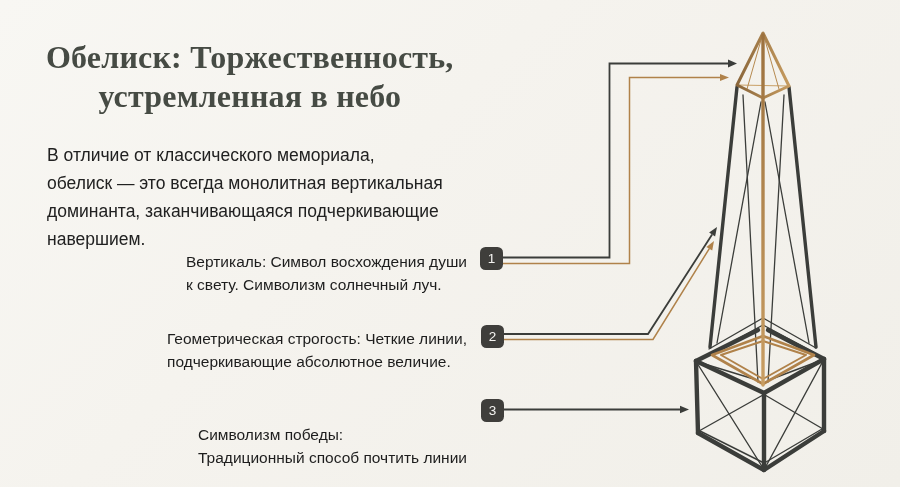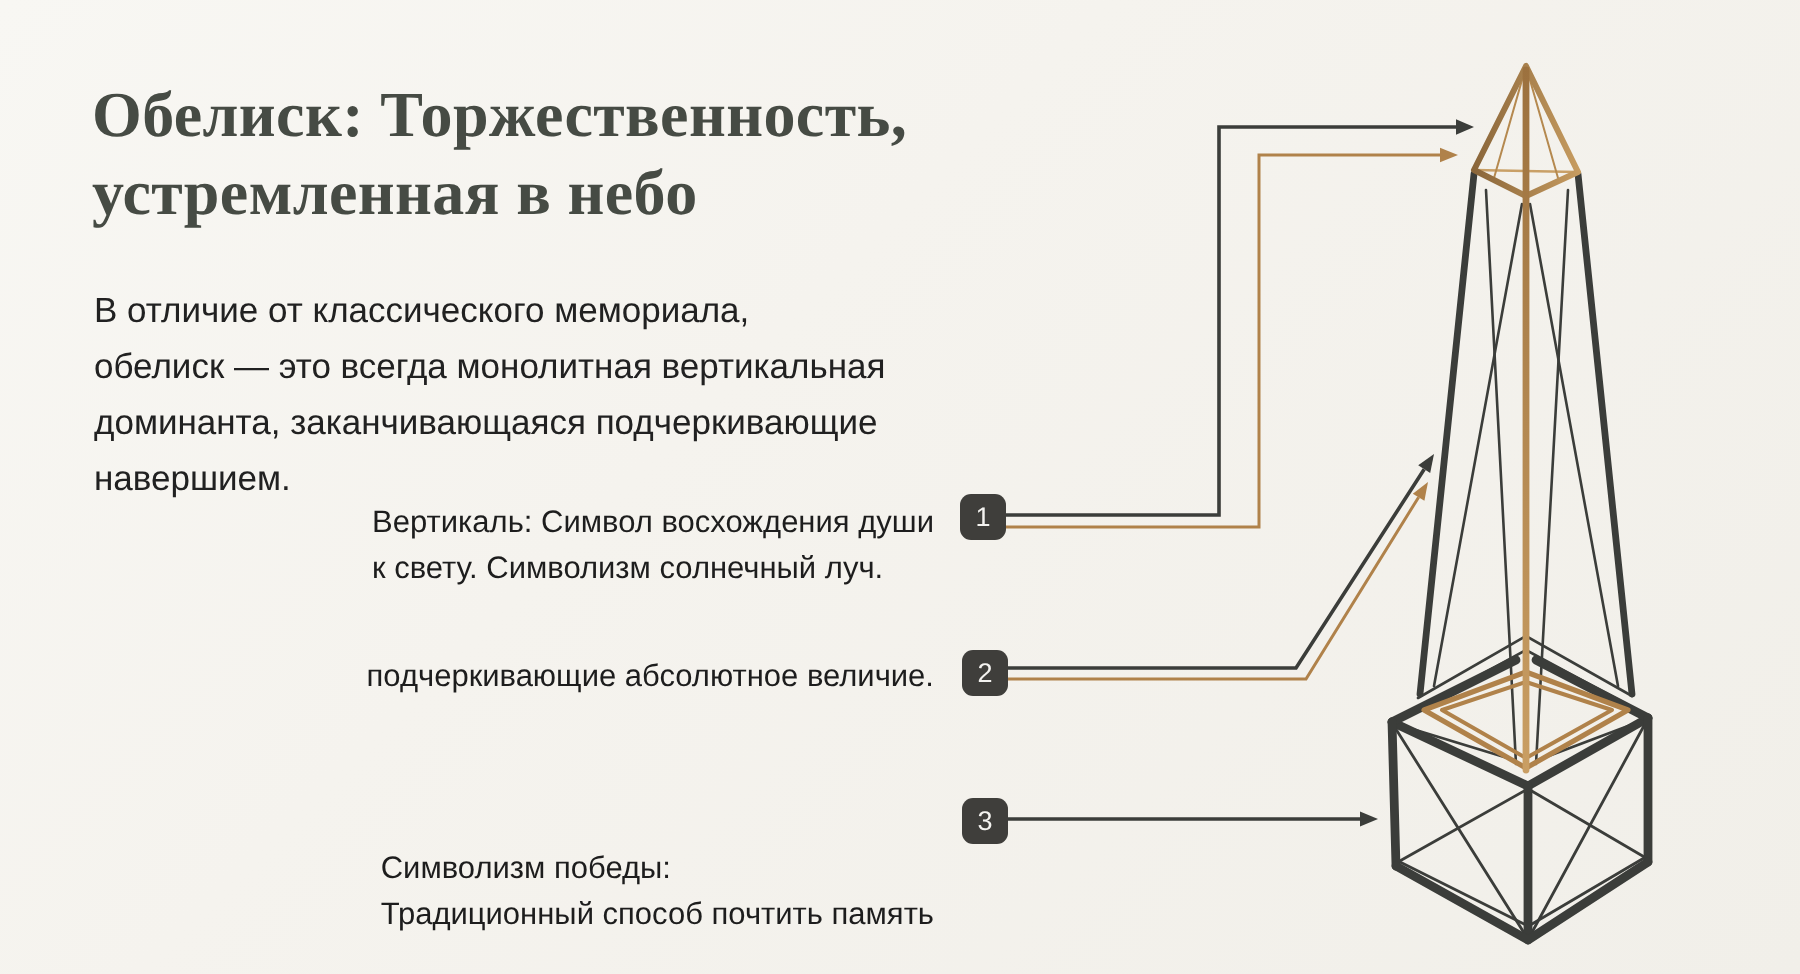--- a/index.html
+++ b/index.html
@@ -8,21 +8,21 @@
     background:linear-gradient(135deg,#f8f7f3 0%,#f5f3ee 40%,#f1efe9 100%);
     font-family:"Liberation Sans",sans-serif;
   }
   .stage svg{position:absolute;left:0;top:0;}
   .title{
     position:absolute;left:46px;top:38px;margin:0;
     font-family:"Liberation Serif","DejaVu Serif",serif;
     font-weight:700;font-size:32px;line-height:39px;
     color:#464b44;letter-spacing:.2px;
   }
-  .title span{display:block;}
+  .title span{display:block;text-align:center;}
   .intro{
     position:absolute;left:47px;top:141px;
     font-size:17.5px;line-height:28px;color:#212121;
   }
   .note{
     position:absolute;right:433px;text-align:left;
     font-size:15.5px;line-height:23px;color:#1d1d1d;white-space:nowrap;
   }
   .note span{display:block;}
   #note-1{top:250px;}
@@ -132,24 +132,25 @@
     <div>обелиск — это всегда монолитная вертикальная</div>
     <div>доминанта, заканчивающаяся подчеркивающие</div>
     <div>навершием.</div>
   </div>
 
   <div class="note" id="note-1">
     <span>Вертикаль: Символ восхождения души</span>
     <span>к свету. Символизм солнечный луч.</span>
   </div>
   <div class="note" id="note-2">
+    <span>Геометрическая строгость: Четкие линии,</span>
     <span>подчеркивающие абсолютное величие.</span>
   </div>
   <div class="note" id="note-3">
     <span>Символизм победы:</span>
-    <span>Традиционный способ почтить память</span>
+    <span>Традиционный способ почтить линии</span>
   </div>
 
   <div class="badge" id="badge-1">1</div>
   <div class="badge" id="badge-2">2</div>
   <div class="badge" id="badge-3">3</div>
 
 </div>
 
 </body></html>

